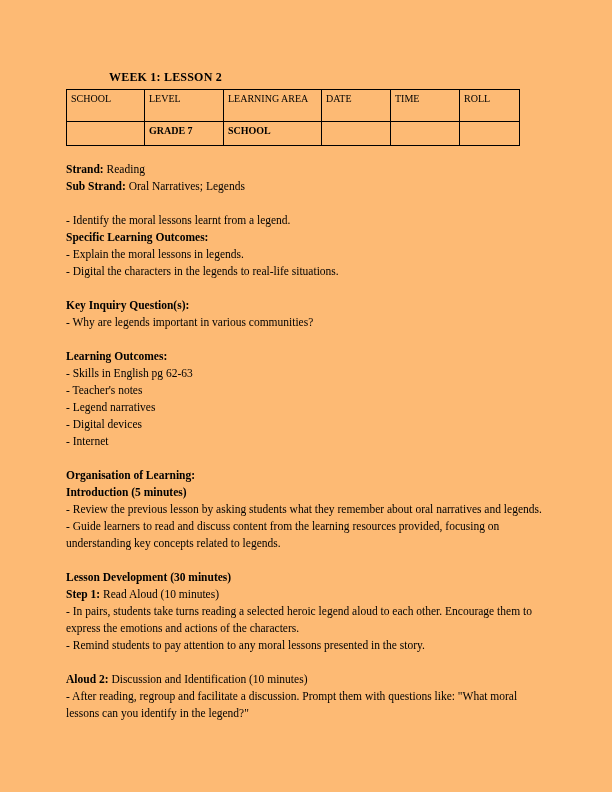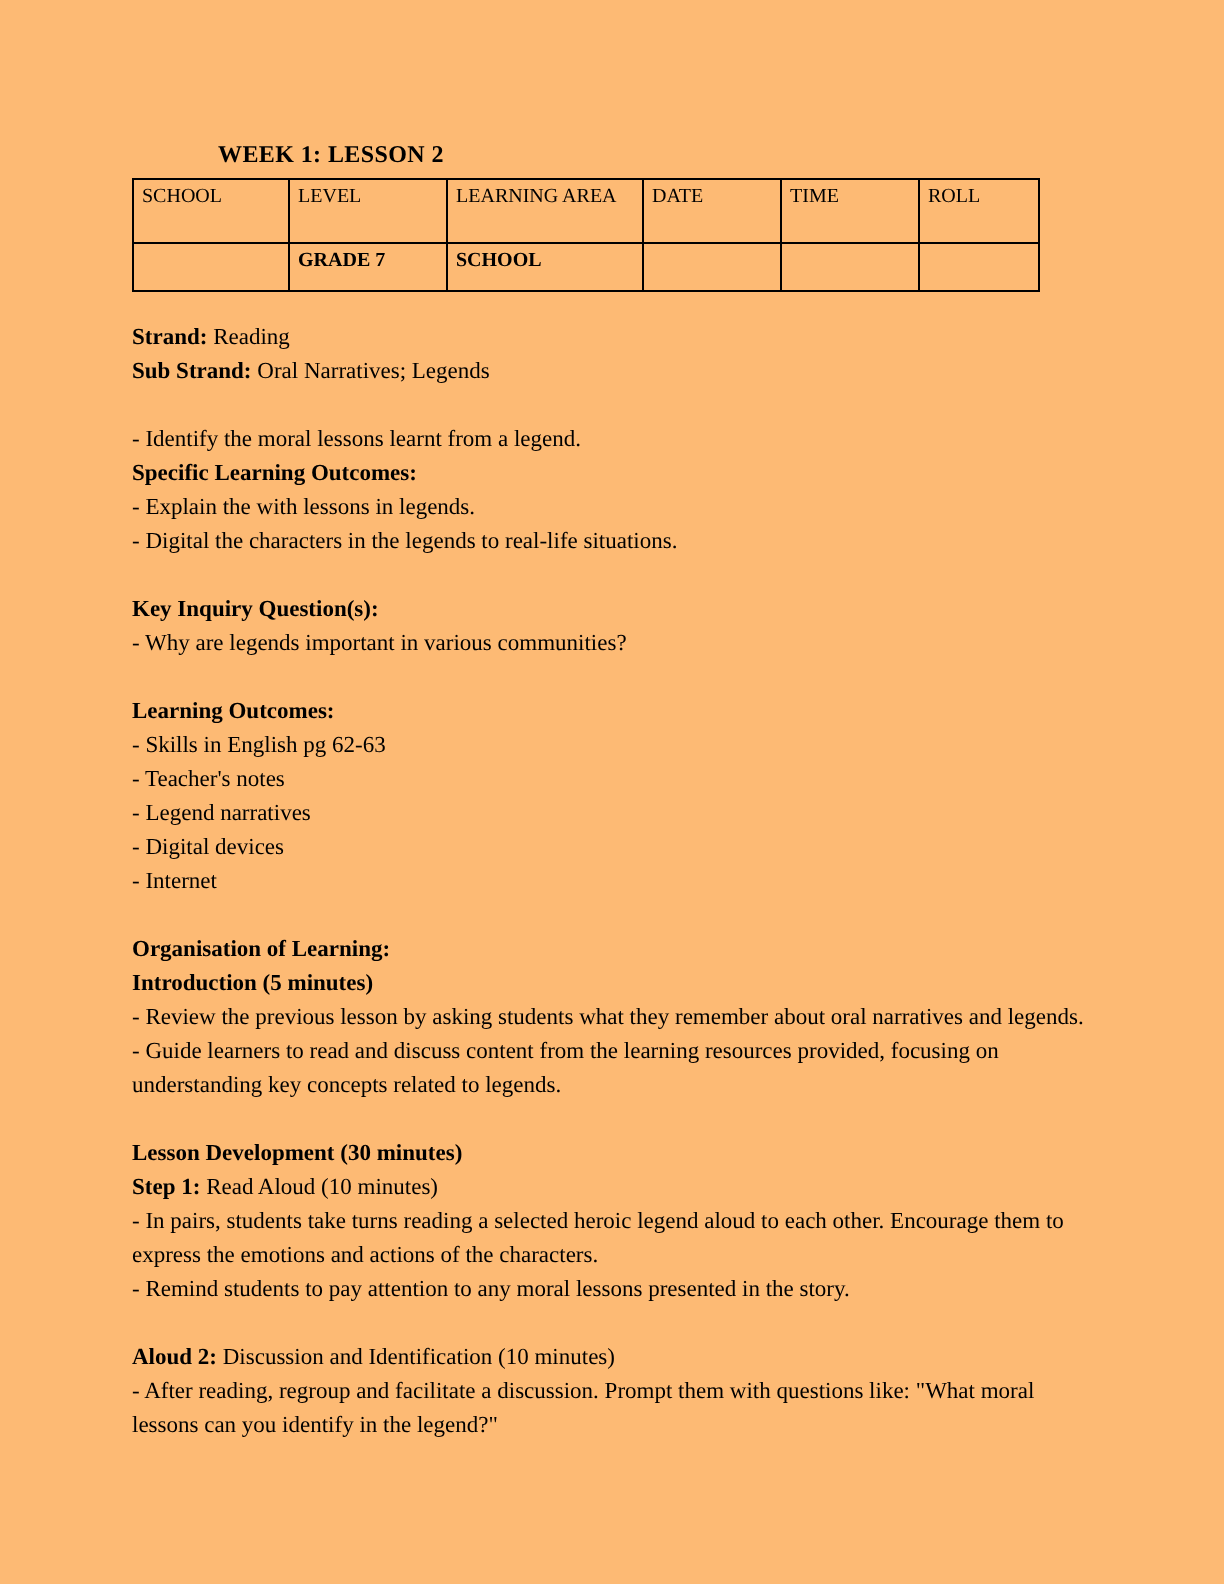--- a/index.html
+++ b/index.html
@@ -81,21 +81,21 @@
       </tr>
     </tbody>
   </table>
 
   <div class="doc-body">
       <p class="para"><b>Strand:</b><span> Reading</span></p>
       <p class="para"><b>Sub Strand:</b><span> Oral Narratives; Legends</span></p>
       <p class="spacer"></p>
       <p class="para"><span>- Identify the moral lessons learnt from a legend.</span></p>
       <p class="para"><b>Specific Learning Outcomes:</b></p>
-      <p class="para"><span>- Explain the with lessons in legends.</span></p>
+      <p class="para"><span>- Explain the moral lessons in legends.</span></p>
       <p class="para"><span>- Digital the characters in the legends to real-life situations.</span></p>
       <p class="spacer"></p>
       <p class="para"><b>Key Inquiry Question(s):</b></p>
       <p class="para"><span>- Why are legends important in various communities?</span></p>
       <p class="spacer"></p>
       <p class="para"><b>Learning Outcomes:</b></p>
       <p class="para"><span>- Skills in English pg 62-63</span></p>
       <p class="para"><span>- Teacher's notes</span></p>
       <p class="para"><span>- Legend narratives</span></p>
       <p class="para"><span>- Digital devices</span></p>

